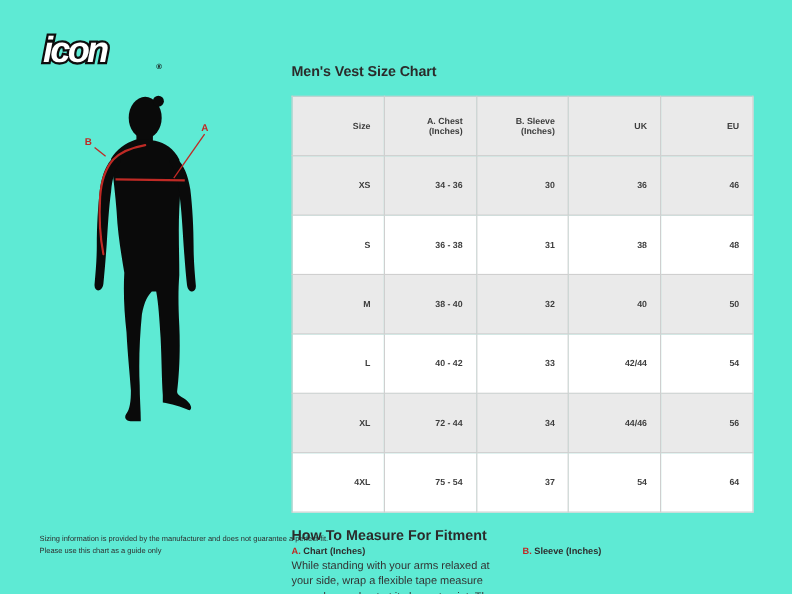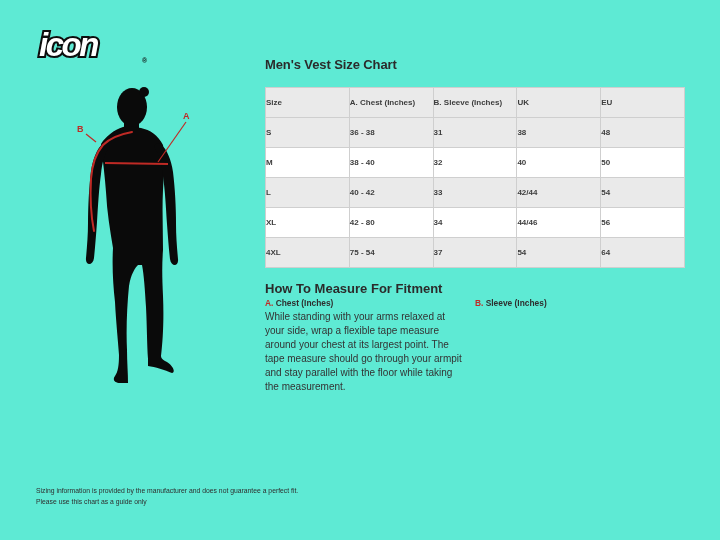--- a/index.html
+++ b/index.html
@@ -21,22 +21,22 @@
   .fig-black { fill:var(--silhouette); }
   .measure-line { fill:none; stroke:var(--accent-red); stroke-width:2; stroke-linecap:round; }
   .chest-line { fill:none; stroke:var(--accent-red); stroke-width:2; stroke-linecap:butt; }
   .pointer-line { fill:none; stroke:var(--accent-red); stroke-width:1.2; }
   .fig-label { font-family:"Liberation Sans", sans-serif; font-size:9px; font-weight:bold; fill:var(--accent-red); }
   
   .right { position:absolute; left:265px; top:57px; width:460px; }
   .title { margin:0 0 15px 0; font-size:13px; font-weight:bold; color:var(--text-dark); letter-spacing:-0.1px; }
   table { border-collapse:collapse; width:420px; table-layout:fixed; }
   th, td {
-    border:1px solid var(--border); height:29px; text-align:left; vertical-align:middle;
-    font-size:8px; font-weight:bold; color:#3d3d3d; padding:0;
+    border:1px solid var(--border); height:29px; text-align:right; vertical-align:middle;
+    font-size:8px; font-weight:bold; color:#3d3d3d; padding:12px;
   }
   thead th { background:var(--row-alt); }
   tbody tr:nth-child(odd) td { background:var(--row-alt); }
   tbody tr:nth-child(even) td { background:#ffffff; }
   .howto { margin:13px 0 2px 0; font-size:13px; font-weight:bold; color:var(--text-dark); }
   .measure-cols { display:flex; gap:10px; }
   .measure-col { width:200px; }
   .m-head { font-size:8.4px; font-weight:bold; color:#2e2e2e; margin-bottom:2px; }
   .m-letter { color:var(--accent-red); }
   .measure-col p { margin:0; font-size:10px; line-height:1.4; color:#333333; }
@@ -132,20 +132,27 @@
         <tr>
             <th>Size</th>
             <th>A. Chest (Inches)</th>
             <th>B. Sleeve (Inches)</th>
             <th>UK</th>
             <th>EU</th>
           </tr>
       </thead>
       <tbody>
           <tr>
+            <td>XS</td>
+            <td>34 - 36</td>
+            <td>30</td>
+            <td>36</td>
+            <td>46</td>
+          </tr>
+          <tr>
             <td>S</td>
             <td>36 - 38</td>
             <td>31</td>
             <td>38</td>
             <td>48</td>
           </tr>
           <tr>
             <td>M</td>
             <td>38 - 40</td>
             <td>32</td>
@@ -154,42 +161,42 @@
           </tr>
           <tr>
             <td>L</td>
             <td>40 - 42</td>
             <td>33</td>
             <td>42/44</td>
             <td>54</td>
           </tr>
           <tr>
             <td>XL</td>
-            <td>42 - 80</td>
+            <td>72 - 44</td>
             <td>34</td>
             <td>44/46</td>
             <td>56</td>
           </tr>
           <tr>
             <td>4XL</td>
             <td>75 - 54</td>
             <td>37</td>
             <td>54</td>
             <td>64</td>
           </tr>
         </tbody>
     </table>
 
     <h2 class="howto">How To Measure For Fitment</h2>
 
     <div class="measure-cols">
       <div class="measure-col">
         <div class="m-head">
           <span class="m-letter">A.</span>
-          <span>Chest (Inches)</span>
+          <span>Chart (Inches)</span>
         </div>
         <p>While standing with your arms relaxed at your side, wrap a flexible tape measure around your chest at its largest point. The tape measure should go through your armpit and stay parallel with the floor while taking the measurement.</p>
       </div>
       <div class="measure-col">
         <div class="m-head">
           <span class="m-letter">B.</span>
           <span>Sleeve (Inches)</span>
         </div>
       </div>
     </div>

